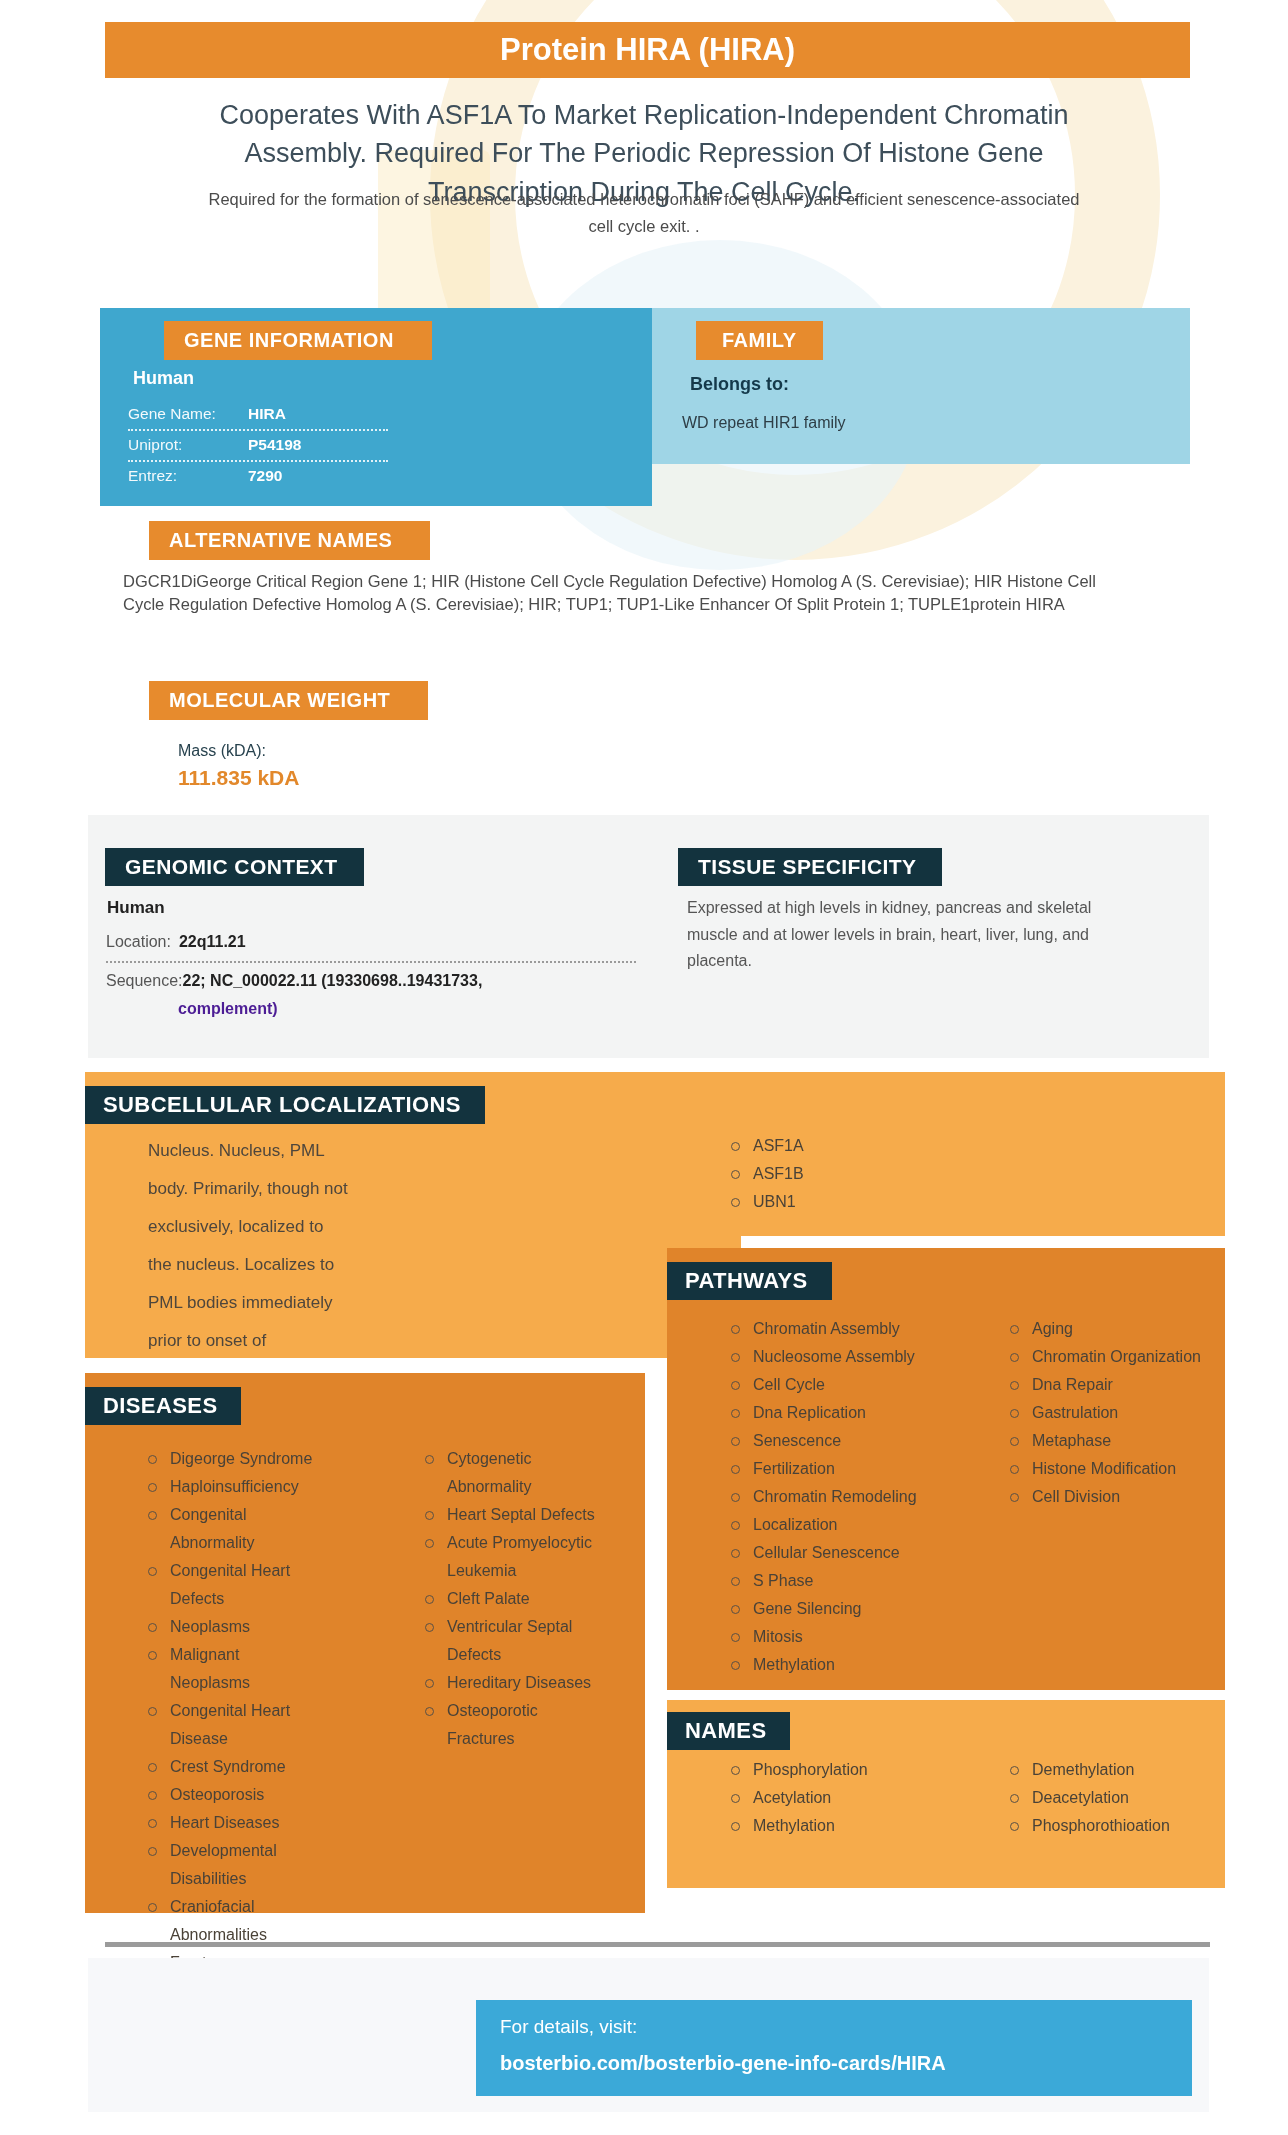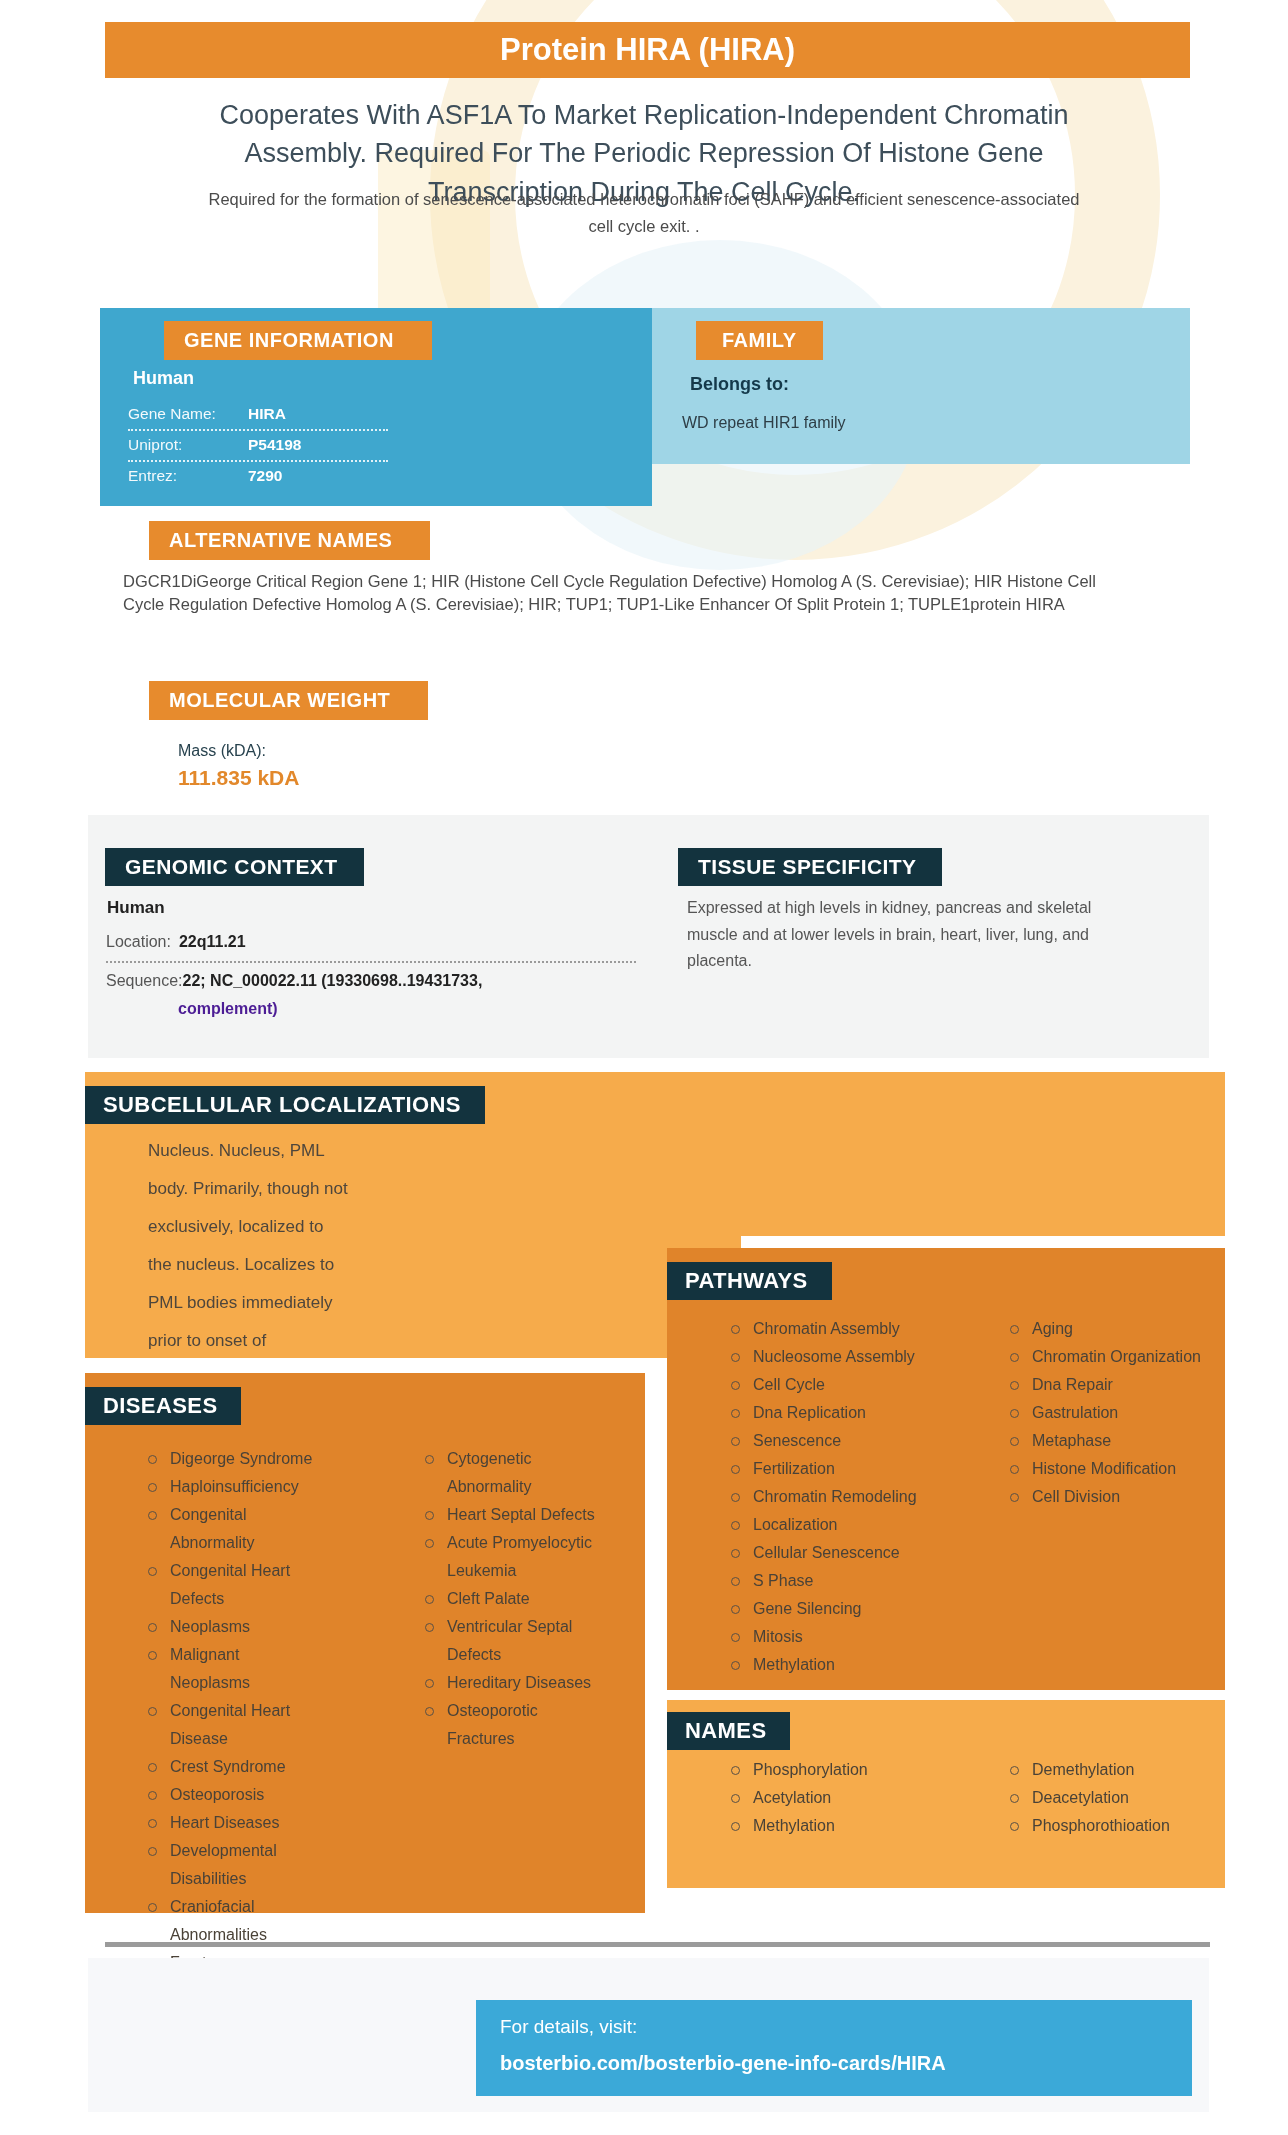--- a/index.html
+++ b/index.html
@@ -160,20 +160,25 @@
       <span class="lbl-teal ts-label">TISSUE SPECIFICITY</span>
       <div class="ts-text">Expressed at high levels in kidney, pancreas and skeletal muscle and at lower levels in brain, heart, liver, lung, and placenta.</div>
     </div>
 
     <div class="card card-light subcell">
       <span class="lbl-teal">SUBCELLULAR LOCALIZATIONS</span>
       <div class="subcell-text">Nucleus. Nucleus, PML body. Primarily, though not exclusively, localized to the nucleus. Localizes to PML bodies immediately prior to onset of senescence.</div>
     </div>
 
     <div class="card card-light interacting">
+      <div class="blist ip-c1">
+          <div class="bullet-item"><span class="bullet"></span><span>ASF1A</span></div>
+          <div class="bullet-item"><span class="bullet"></span><span>ASF1B</span></div>
+          <div class="bullet-item"><span class="bullet"></span><span>UBN1</span></div>
+        </div>
     </div>
 
     <div class="card card-dark diseases">
       <span class="lbl-teal">DISEASES</span>
       <div class="blist di-c1">
           <div class="bullet-item"><span class="bullet"></span><span>Digeorge Syndrome</span></div>
           <div class="bullet-item"><span class="bullet"></span><span>Haploinsufficiency</span></div>
           <div class="bullet-item"><span class="bullet"></span><span>Congenital Abnormality</span></div>
           <div class="bullet-item"><span class="bullet"></span><span>Congenital Heart Defects</span></div>
           <div class="bullet-item"><span class="bullet"></span><span>Neoplasms</span></div>

